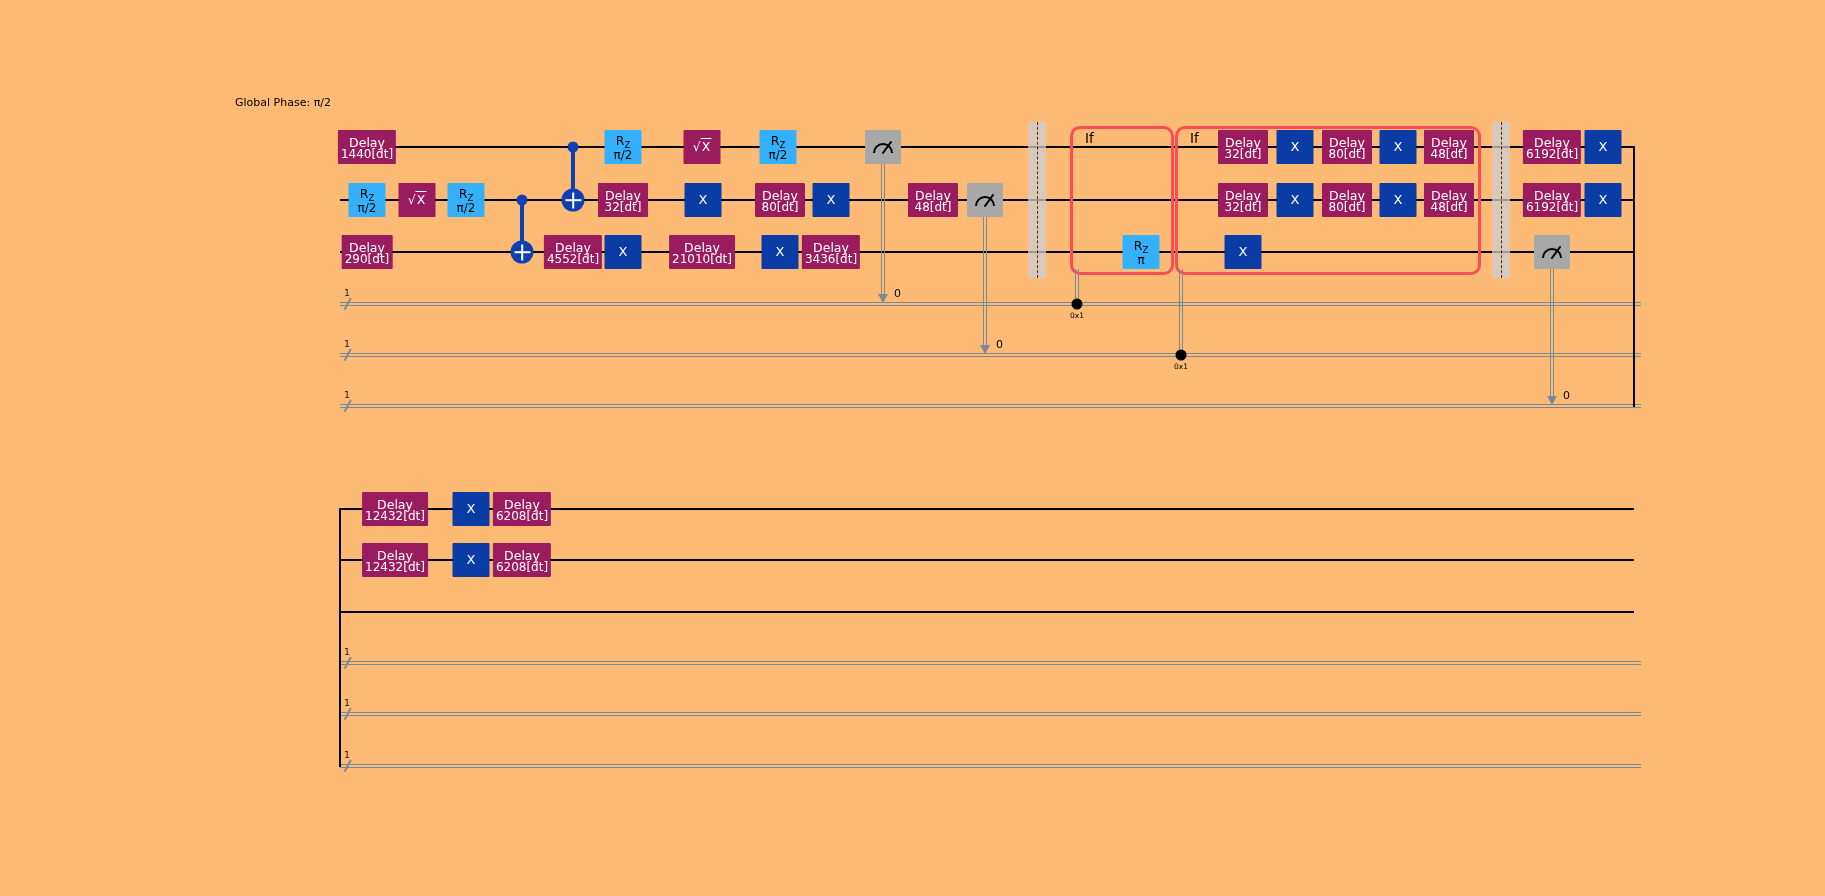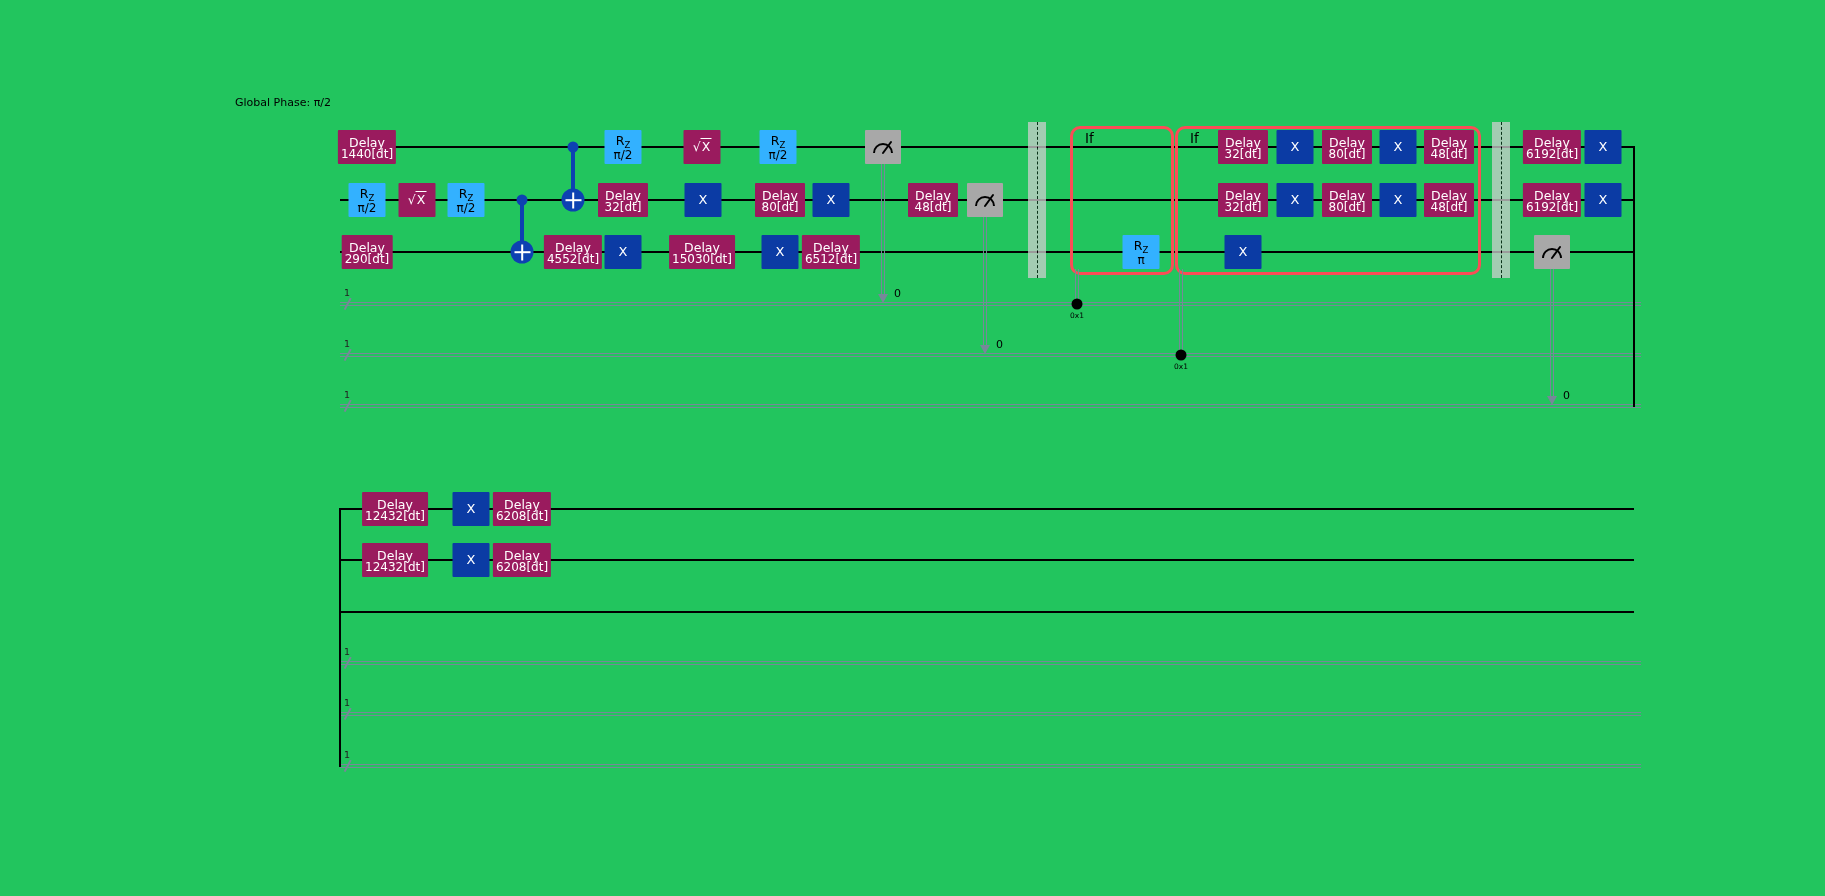--- a/index.html
+++ b/index.html
@@ -1,17 +1,17 @@
 <!DOCTYPE html>
 <html><head>
 <meta charset="utf-8">
 <style>
   html,body{margin:0;padding:0;background:#fff;}
   body{font-family:"DejaVu Sans",sans-serif;}
-  #canvas{position:relative;width:1825px;height:896px;background:#22c55e;overflow:hidden;}
+  #canvas{position:relative;width:1825px;height:896px;background:#fdba74;overflow:hidden;}
 
   .global-phase{position:absolute;left:235px;top:96px;font-size:11px;color:#000;white-space:nowrap;}
 
   .qwire{position:absolute;height:2px;background:#000;z-index:1;}
   .cwire{position:absolute;height:2px;border-top:1.6px solid #778899;border-bottom:1.6px solid #778899;background:transparent;z-index:1;}
   .cont-line{position:absolute;width:2.2px;background:#000;z-index:1;}
   .csize{position:absolute;font-size:9.5px;color:#222;z-index:2;}
   .cslash{position:absolute;width:13px;height:1.6px;background:#778899;transform:rotate(-62deg);z-index:2;}
 
   .gate{position:absolute;transform:translate(-50%,-50%);display:flex;flex-direction:column;align-items:center;justify-content:center;z-index:3;color:#fff;text-align:center;border-radius:1px;}
@@ -104,39 +104,39 @@
         <span class="main">X</span>
       </div>
       <div class="gate g-sqrtx" style="background: rgb(154, 27, 94); left: 702px; top: 147px;">
         <span class="main"><span>√</span><span class="ovl">X</span></span>
       </div>
       <div class="gate g-x" style="background: rgb(11, 59, 164); left: 703px; top: 200px;">
         <span class="main">X</span>
       </div>
       <div class="gate g-delay" style="background: rgb(154, 27, 94); left: 702px; top: 252px;">
         <span class="main">Delay</span>
-        <span class="subtext">15030[dt]</span>
+        <span class="subtext">21010[dt]</span>
       </div>
       <div class="gate g-rz" style="background: rgb(51, 177, 255); left: 778px; top: 147px;">
         <span class="main"><span>R</span><span class="lsub">Z</span></span>
         <span class="subtext">π/2</span>
       </div>
       <div class="gate g-delay" style="background: rgb(154, 27, 94); left: 780px; top: 200px;">
         <span class="main">Delay</span>
         <span class="subtext">80[dt]</span>
       </div>
       <div class="gate g-x" style="background: rgb(11, 59, 164); left: 780px; top: 252px;">
         <span class="main">X</span>
       </div>
       <div class="gate g-x" style="background: rgb(11, 59, 164); left: 831px; top: 200px;">
         <span class="main">X</span>
       </div>
       <div class="gate g-delay" style="background: rgb(154, 27, 94); left: 831px; top: 252px;">
         <span class="main">Delay</span>
-        <span class="subtext">6512[dt]</span>
+        <span class="subtext">3436[dt]</span>
       </div>
       <div class="dline" style="border-color: rgb(119, 136, 153); left: 880.5px; top: 162px; height: 132px;"></div>
       <div class="meas-head" style="border-top-color: rgb(119, 136, 153); left: 877.5px; top: 294px;"></div>
       <div class="meas-flag" style="left: 894px; top: 287px;">0</div>
       <div class="gate g-measure" style="background: rgb(168, 168, 168); left: 883px; top: 147px;">
         <svg width="26" height="20" viewBox="0 0 26 20">
           <path d="M4 16 A 9 9 0 0 1 22 16" fill="none" stroke="#000" stroke-width="2"></path>
           <line x1="13" y1="16" x2="21" y2="5" stroke="#000" stroke-width="2" stroke-linecap="round"></line>
         </svg>
       </div>

